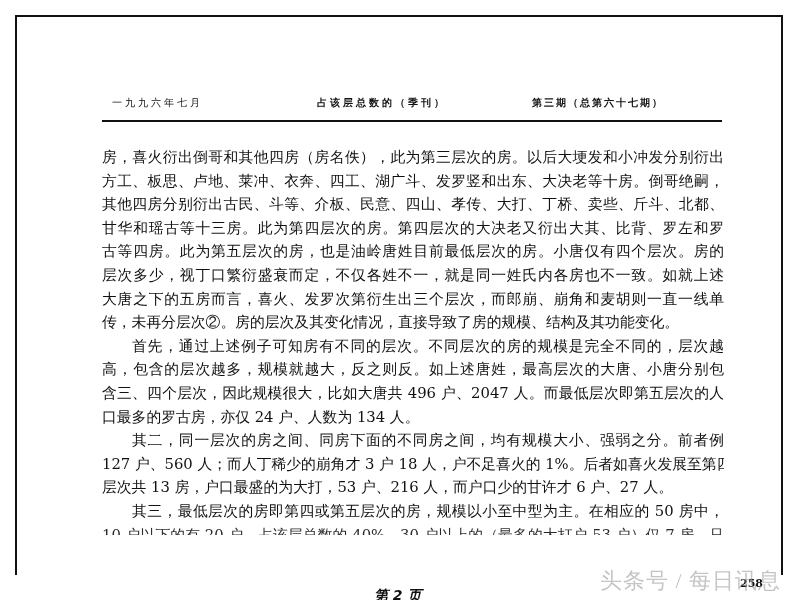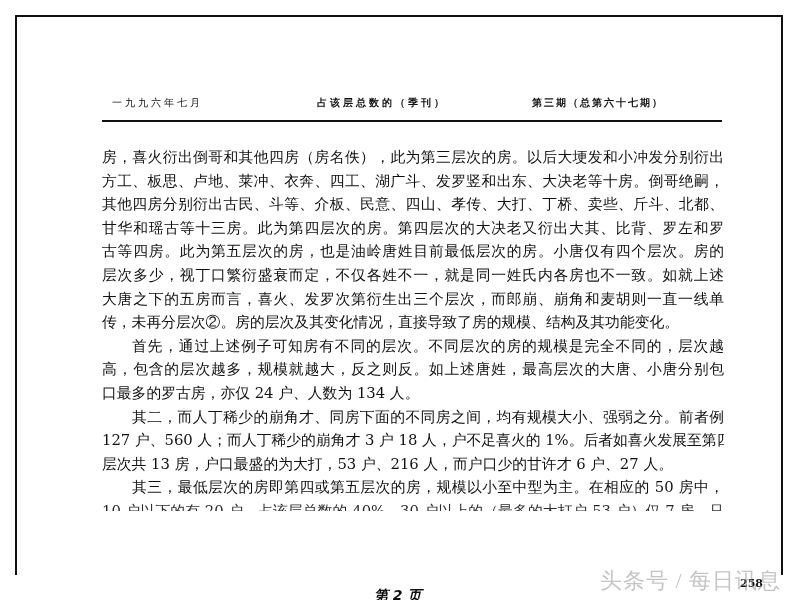--- a/index.html
+++ b/index.html
@@ -94,22 +94,23 @@
   <div class="line">房，喜火衍出倒哥和其他四房（房名佚），此为第三层次的房。以后大埂发和小冲发分别衍出</div>
   <div class="line">方工、板思、卢地、莱冲、衣奔、四工、湖广斗、发罗竖和出东、大决老等十房。倒哥绝嗣，</div>
   <div class="line">其他四房分别衍出古民、斗等、介板、民意、四山、孝传、大打、丁桥、卖些、斤斗、北都、</div>
   <div class="line">甘华和瑶古等十三房。此为第四层次的房。第四层次的大决老又衍出大其、比背、罗左和罗</div>
   <div class="line">古等四房。此为第五层次的房，也是油岭唐姓目前最低层次的房。小唐仅有四个层次。房的</div>
   <div class="line">层次多少，视丁口繁衍盛衰而定，不仅各姓不一，就是同一姓氏内各房也不一致。如就上述</div>
   <div class="line">大唐之下的五房而言，喜火、发罗次第衍生出三个层次，而郎崩、崩角和麦胡则一直一线单</div>
   <div class="line last">传，未再分层次②。房的层次及其变化情况，直接导致了房的规模、结构及其功能变化。</div>
   <div class="line indent">首先，通过上述例子可知房有不同的层次。不同层次的房的规模是完全不同的，层次越</div>
   <div class="line">高，包含的层次越多，规模就越大，反之则反。如上述唐姓，最高层次的大唐、小唐分别包</div>
+  <div class="line">含三、四个层次，因此规模很大，比如大唐共 496 户、2047 人。而最低层次即第五层次的人</div>
   <div class="line last">口最多的罗古房，亦仅 24 户、人数为 134 人。</div>
-  <div class="line indent">其二，而人丁稀少的崩角才、同房下面的不同房之间，均有规模大小、强弱之分。前者例</div>
+  <div class="line indent">其二，同一层次的房之间、同房下面的不同房之间，均有规模大小、强弱之分。前者例</div>
   <div class="line">127 户、560 人；而人丁稀少的崩角才 3 户 18 人，户不足喜火的 1%。后者如喜火发展至第四</div>
   <div class="line last">层次共 13 房，户口最盛的为大打，53 户、216 人，而户口少的甘许才 6 户、27 人。</div>
   <div class="line indent">其三，最低层次的房即第四或第五层次的房，规模以小至中型为主。在相应的 50 房中，</div>
   <div class="line cut">10 户以下的有 20 户，占该层总数的 40%，30 户以上的（最多的大打户 53 户）仅 7 房，只</div>
 </div>
 
 <div class="footer-page">第 2 页</div>
 <div class="page-number">258</div>
 <div class="watermark">头条号 / 每日讯息</div>
 

